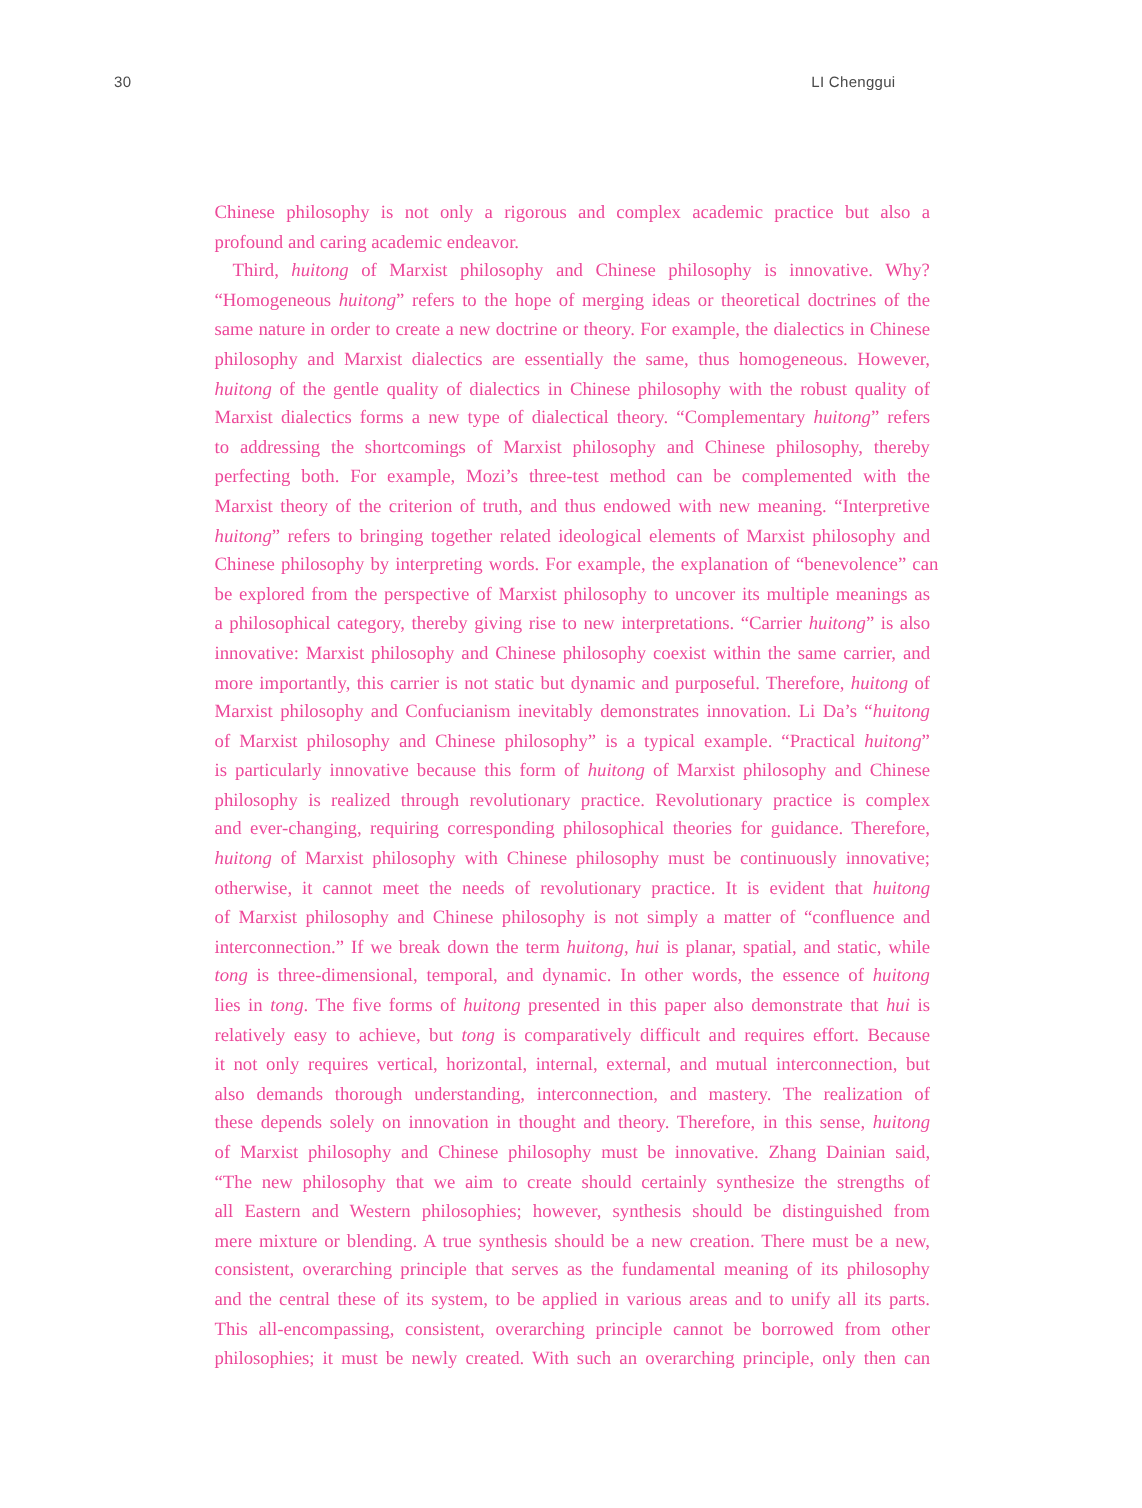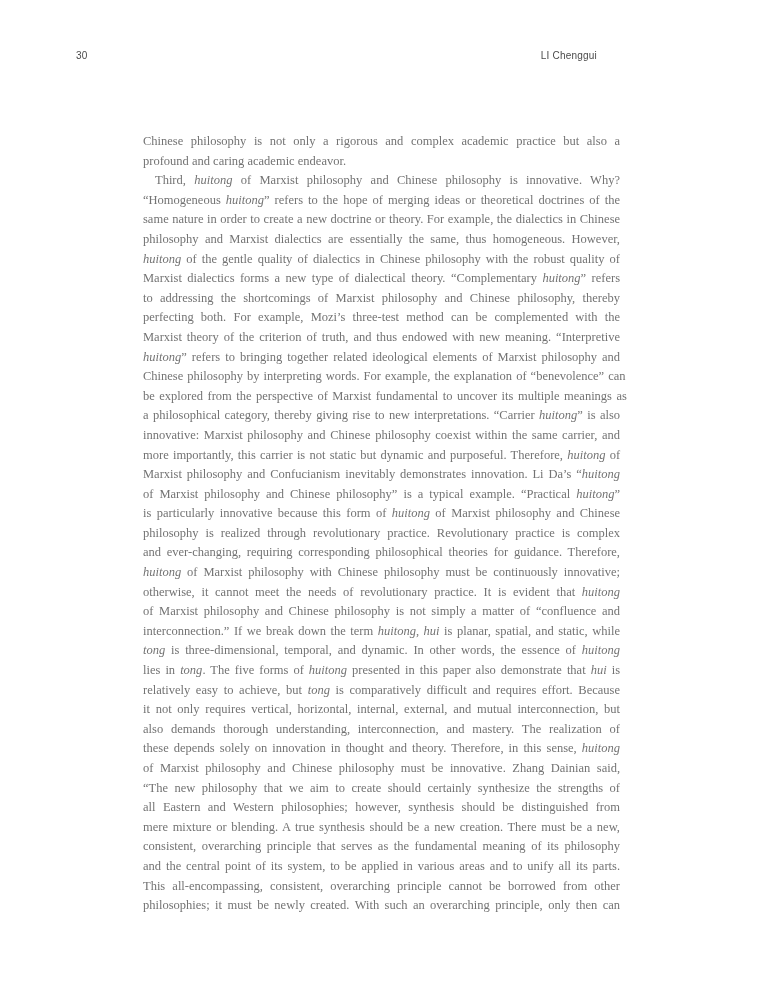--- a/index.html
+++ b/index.html
@@ -15,21 +15,21 @@
     top:50px;left:76px;right:60px;
     display:flex;justify-content:space-between;align-items:baseline;
     font-family:"Liberation Sans", sans-serif;
     font-size:10px;color:#4a4a4a;
     letter-spacing:0.2px;
   }
   .body-text{
     position:absolute;
     left:143px;top:132px;width:477px;
     font-size:12.5px;line-height:19.6px;
-    color:#737373;
+    color:#ec4899;
   }
   .line{white-space:nowrap;height:19.6px;}
   .line.indent{padding-left:12px;}
   .line .inner{white-space:nowrap;}
   .line i{font-style:italic;}
 </style>
 </head>
 <body>
 
 <div class="page">
@@ -47,21 +47,21 @@
         <div class="line"><span class="inner" style="word-spacing: 1.92px;">“Homogeneous <i>huitong</i>” refers to the hope of merging ideas or theoretical doctrines of the</span></div>
         <div class="line"><span class="inner" style="word-spacing: 0.45px;">same nature in order to create a new doctrine or theory. For example, the dialectics in Chinese</span></div>
         <div class="line"><span class="inner" style="word-spacing: 3.21px;">philosophy and Marxist dialectics are essentially the same, thus homogeneous. However,</span></div>
         <div class="line"><span class="inner" style="word-spacing: 1.93px;"><i>huitong</i> of the gentle quality of dialectics in Chinese philosophy with the robust quality of</span></div>
         <div class="line"><span class="inner" style="word-spacing: 2.29px;">Marxist dialectics forms a new type of dialectical theory. “Complementary <i>huitong</i>” refers</span></div>
         <div class="line"><span class="inner" style="word-spacing: 4.14px;">to addressing the shortcomings of Marxist philosophy and Chinese philosophy, thereby</span></div>
         <div class="line"><span class="inner" style="word-spacing: 4.08px;">perfecting both. For example, Mozi’s three-test method can be complemented with the</span></div>
         <div class="line"><span class="inner" style="word-spacing: 1.79px;">Marxist theory of the criterion of truth, and thus endowed with new meaning. “Interpretive</span></div>
         <div class="line"><span class="inner" style="word-spacing: 1.87px;"><i>huitong</i>” refers to bringing together related ideological elements of Marxist philosophy and</span></div>
         <div class="line"><span class="inner" style="word-spacing: 0.92px;">Chinese philosophy by interpreting words. For example, the explanation of “benevolence” can</span></div>
-        <div class="line"><span class="inner" style="word-spacing: 1.36px;">be explored from the perspective of Marxist fundamental to uncover its multiple meanings as</span></div>
+        <div class="line"><span class="inner" style="word-spacing: 1.36px;">be explored from the perspective of Marxist philosophy to uncover its multiple meanings as</span></div>
         <div class="line"><span class="inner" style="word-spacing: 1.23px; margin-top: 17px;">a philosophical category, thereby giving rise to new interpretations. “Carrier <i>huitong</i>” is also</span></div>
         <div class="line"><span class="inner" style="word-spacing: 1.5px;">innovative: Marxist philosophy and Chinese philosophy coexist within the same carrier, and</span></div>
         <div class="line"><span class="inner" style="word-spacing: 1.1px;">more importantly, this carrier is not static but dynamic and purposeful. Therefore, <i>huitong</i> of</span></div>
         <div class="line"><span class="inner" style="word-spacing: 1.77px;">Marxist philosophy and Confucianism inevitably demonstrates innovation. Li Da’s “<i>huitong</i></span></div>
         <div class="line"><span class="inner" style="word-spacing: 2.9px;">of Marxist philosophy and Chinese philosophy” is a typical example. “Practical <i>huitong</i>”</span></div>
         <div class="line"><span class="inner" style="word-spacing: 2.26px;">is particularly innovative because this form of <i>huitong</i> of Marxist philosophy and Chinese</span></div>
         <div class="line"><span class="inner" style="word-spacing: 3.79px;">philosophy is realized through revolutionary practice. Revolutionary practice is complex</span></div>
         <div class="line"><span class="inner" style="word-spacing: 2.54px;">and ever-changing, requiring corresponding philosophical theories for guidance. Therefore,</span></div>
         <div class="line"><span class="inner" style="word-spacing: 2.77px;"><i>huitong</i> of Marxist philosophy with Chinese philosophy must be continuously innovative;</span></div>
         <div class="line"><span class="inner" style="word-spacing: 3.56px;">otherwise, it cannot meet the needs of revolutionary practice. It is evident that <i>huitong</i></span></div>
@@ -71,18 +71,18 @@
         <div class="line"><span class="inner" style="word-spacing: 1.9px;">lies in <i>tong</i>. The five forms of <i>huitong</i> presented in this paper also demonstrate that <i>hui</i> is</span></div>
         <div class="line"><span class="inner" style="word-spacing: 2.53px;">relatively easy to achieve, but <i>tong</i> is comparatively difficult and requires effort. Because</span></div>
         <div class="line"><span class="inner" style="word-spacing: 2.59px;">it not only requires vertical, horizontal, internal, external, and mutual interconnection, but</span></div>
         <div class="line"><span class="inner" style="word-spacing: 4.67px;">also demands thorough understanding, interconnection, and mastery. The realization of</span></div>
         <div class="line"><span class="inner" style="word-spacing: 1.95px;">these depends solely on innovation in thought and theory. Therefore, in this sense, <i>huitong</i></span></div>
         <div class="line"><span class="inner" style="word-spacing: 3.38px;">of Marxist philosophy and Chinese philosophy must be innovative. Zhang Dainian said,</span></div>
         <div class="line"><span class="inner" style="word-spacing: 3.34px;">“The new philosophy that we aim to create should certainly synthesize the strengths of</span></div>
         <div class="line"><span class="inner" style="word-spacing: 4.3px;">all Eastern and Western philosophies; however, synthesis should be distinguished from</span></div>
         <div class="line"><span class="inner" style="word-spacing: 1.52px;">mere mixture or blending. A true synthesis should be a new creation. There must be a new,</span></div>
         <div class="line"><span class="inner" style="word-spacing: 2.4px;">consistent, overarching principle that serves as the fundamental meaning of its philosophy</span></div>
-        <div class="line"><span class="inner" style="word-spacing: 1.74px;">and the central point of its system, to be applied in various areas and to unify all its parts.</span></div>
+        <div class="line"><span class="inner" style="word-spacing: 1.74px;">and the central these of its system, to be applied in various areas and to unify all its parts.</span></div>
         <div class="line"><span class="inner" style="word-spacing: 3.98px;">This all-encompassing, consistent, overarching principle cannot be borrowed from other</span></div>
         <div class="line"><span class="inner" style="word-spacing: 2.28px;">philosophies; it must be newly created. With such an overarching principle, only then can</span></div>
       </div>
     </div>
 </div>
 
 </body></html>

